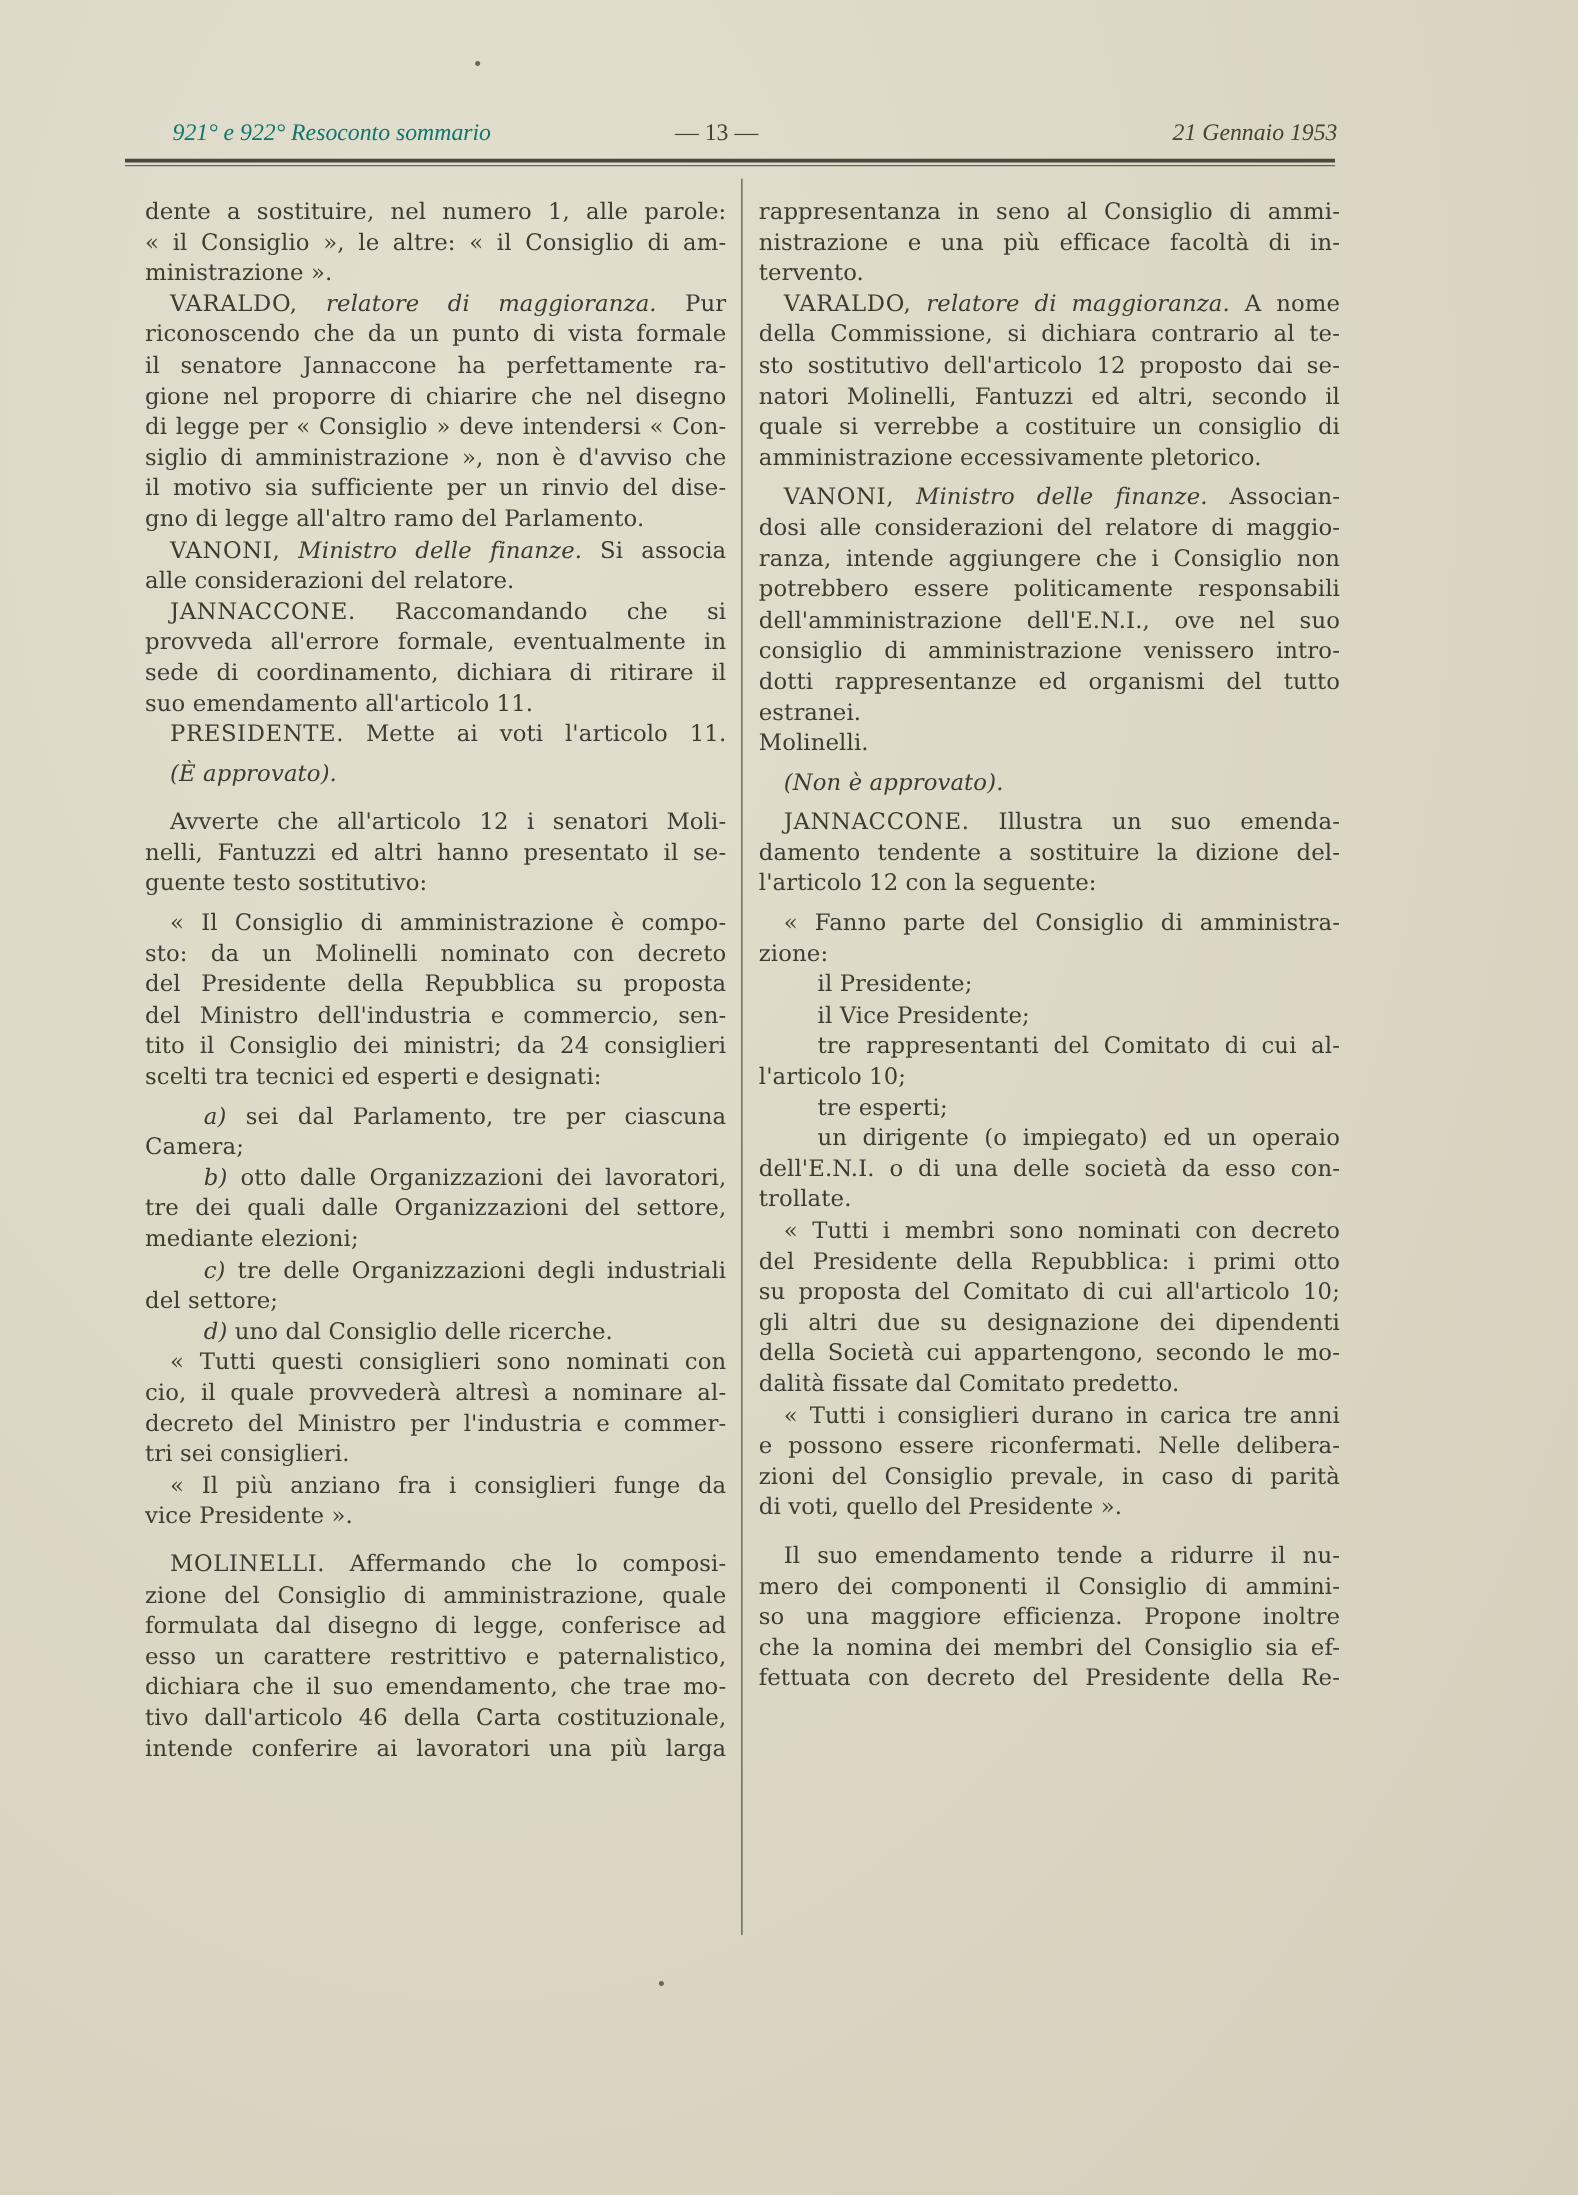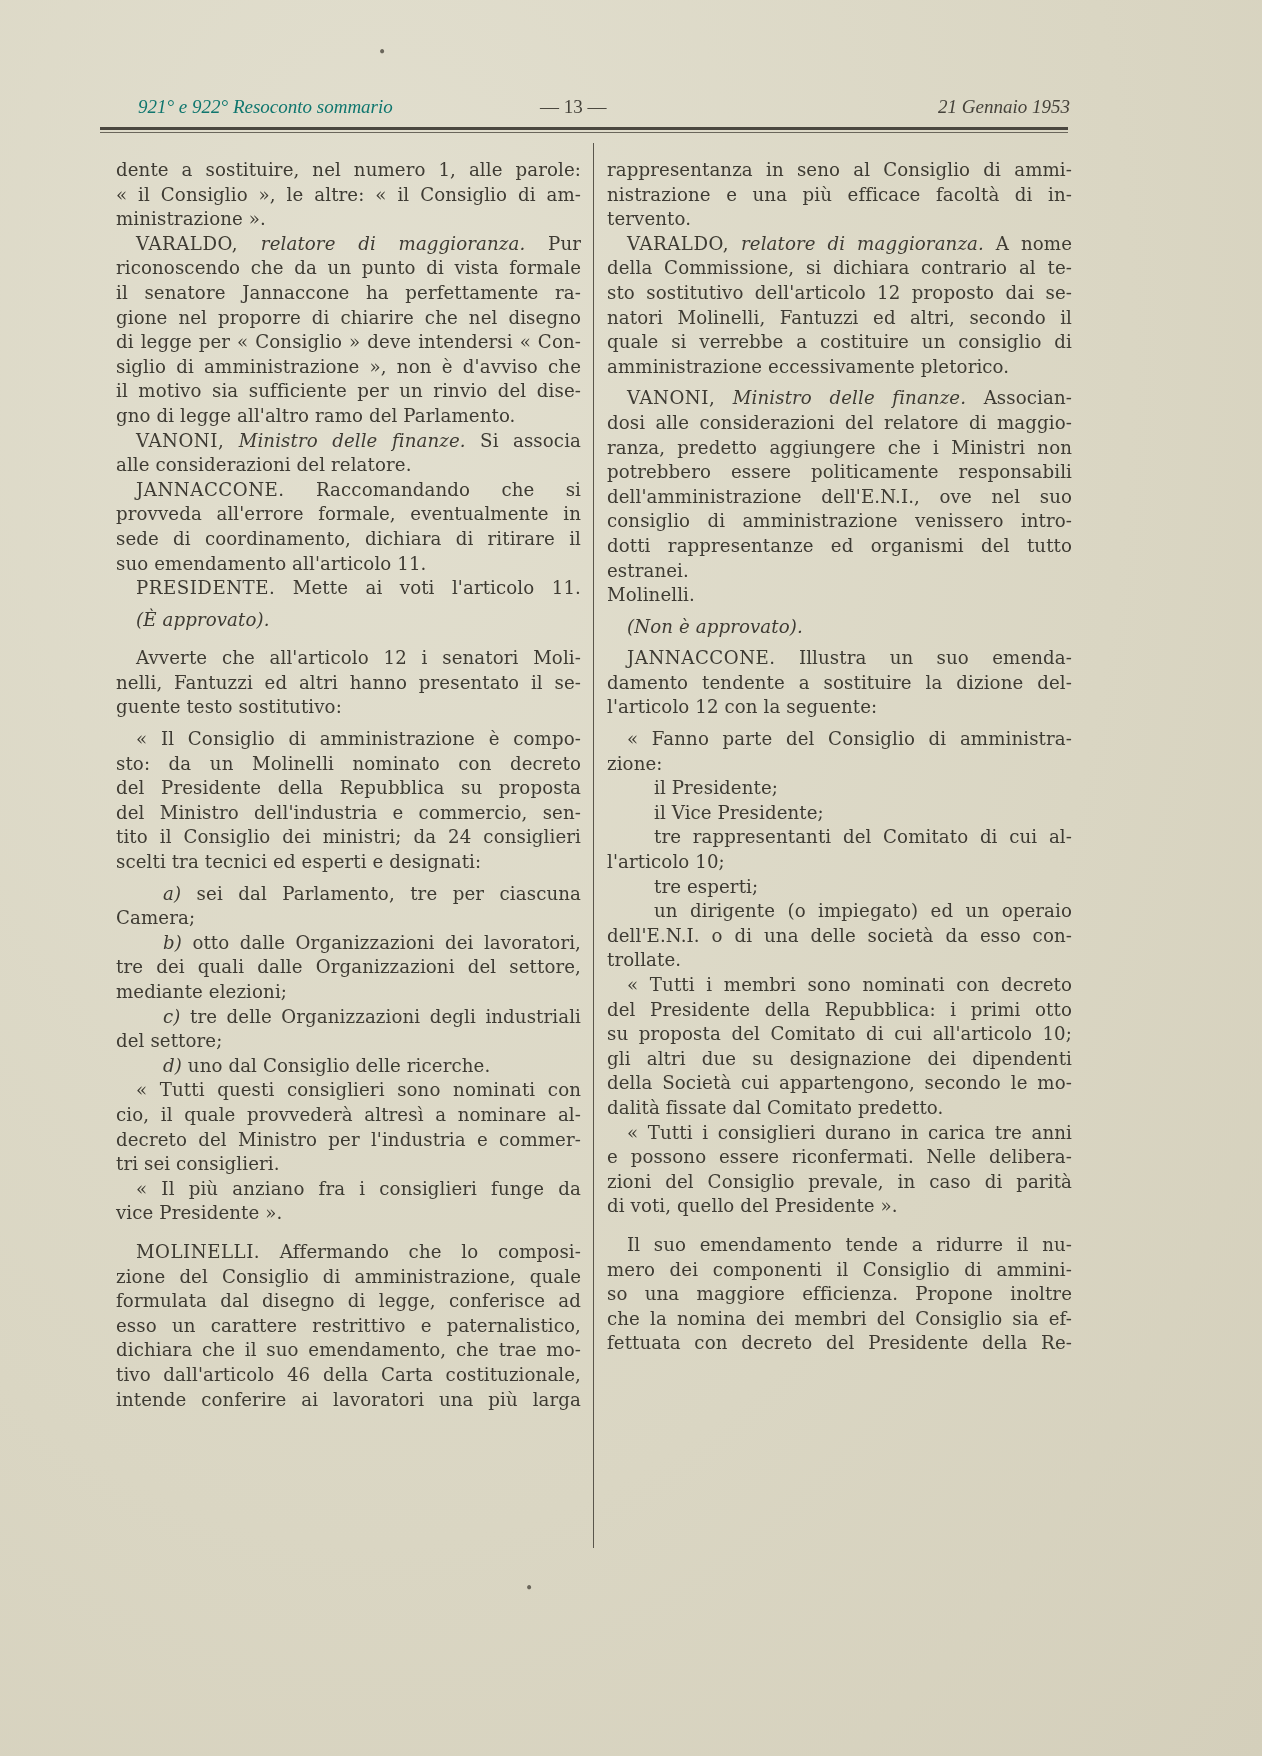--- a/index.html
+++ b/index.html
@@ -98,21 +98,21 @@
     <div class="ln "><span>nistrazione e una più efficace facoltà di in-</span></div>
     <div class="ln last"><span>tervento.</span></div>
     <div class="ln ind"><span class="sp">VARALDO,</span> <i>relatore di maggioranza.</i><span> A nome</span></div>
     <div class="ln "><span>della Commissione, si dichiara contrario al te-</span></div>
     <div class="ln "><span>sto sostitutivo dell'articolo 12 proposto dai se-</span></div>
     <div class="ln "><span>natori Molinelli, Fantuzzi ed altri, secondo il</span></div>
     <div class="ln "><span>quale si verrebbe a costituire un consiglio di</span></div>
     <div class="ln last"><span>amministrazione eccessivamente pletorico.</span></div>
     <div class="ln ind gap"><span class="sp">VANONI,</span> <i>Ministro delle finanze.</i><span> Associan-</span></div>
     <div class="ln "><span>dosi alle considerazioni del relatore di maggio-</span></div>
-    <div class="ln "><span>ranza, predetto aggiungere che i Ministri non</span></div>
+    <div class="ln "><span>ranza, intende aggiungere che i Consiglio non</span></div>
     <div class="ln "><span>potrebbero essere politicamente responsabili</span></div>
     <div class="ln "><span>dell'amministrazione dell'E.N.I., ove nel suo</span></div>
     <div class="ln "><span>consiglio di amministrazione venissero intro-</span></div>
     <div class="ln "><span>dotti rappresentanze ed organismi del tutto</span></div>
     <div class="ln last"><span>estranei.</span></div>
     <div class="ln last"><span>Molinelli.</span></div>
     <div class="ln ind last gap"><i>(Non è approvato).</i></div>
     <div class="ln ind gap"><span class="sp">JANNACCONE.</span><span> Illustra un suo emenda-</span></div>
     <div class="ln "><span>damento tendente a sostituire la dizione del-</span></div>
     <div class="ln last"><span>l'articolo 12 con la seguente:</span></div>

